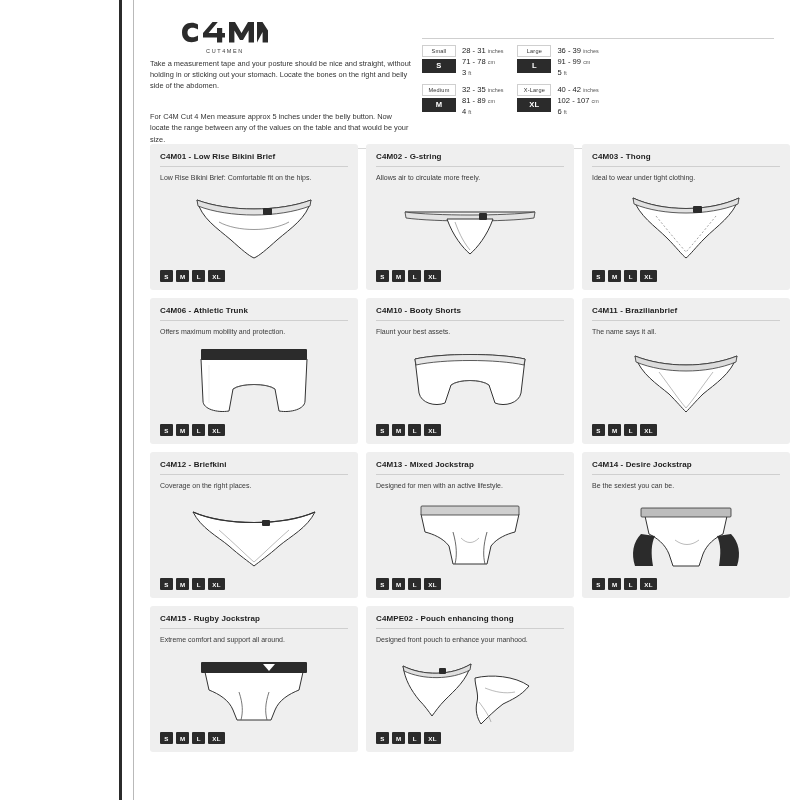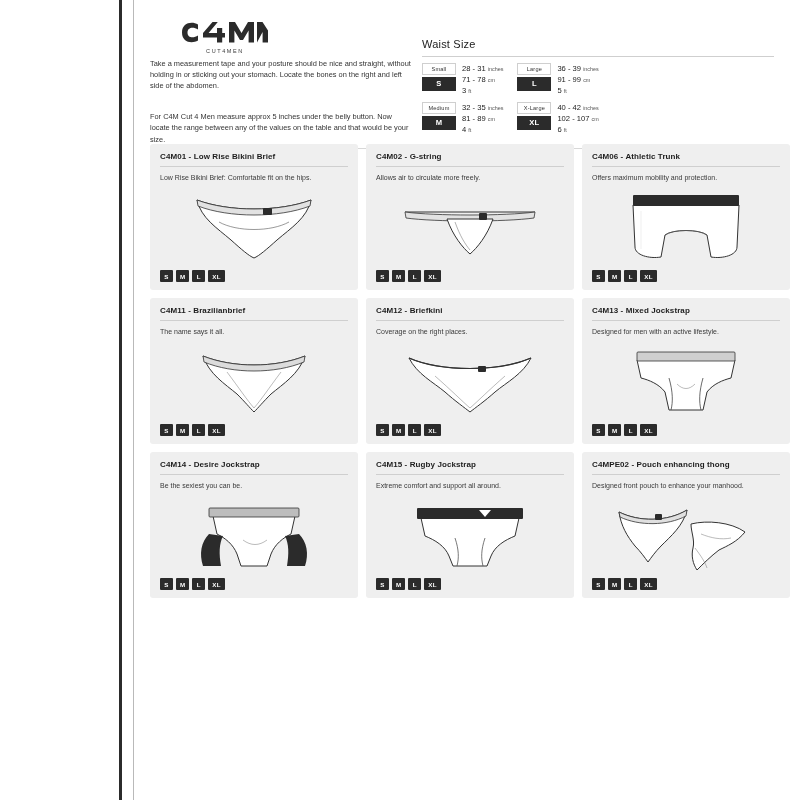--- a/index.html
+++ b/index.html
@@ -123,26 +123,25 @@
       <svg class="logo-svg" width="92" height="26" viewBox="0 0 92 26">
         <path d="M19 4.5 C13 1 3 2.5 3 12.5 C3 22.5 13 24 19 20.5 L19 15.5 C14.5 18.5 8.5 18 8.5 12.5 C8.5 7 14.5 6.5 19 9.5 Z" fill="#2b2b2b"></path>
         <path d="M38 22.5 L38 17.5 L24 17.5 L24 13 L33.5 2 L38.8 2 L29.6 13 L38 13 L38 8 L43.2 8 L43.2 13 L46 13 L46 17.5 L43.2 17.5 L43.2 22.5 Z" fill="#2b2b2b"></path>
         <path d="M50 22.5 L50 2 L56 2 L62.5 13 L69 2 L75 2 L75 22.5 L69.6 22.5 L69.6 10.5 L64 20 L61 20 L55.4 10.5 L55.4 22.5 Z" fill="#2b2b2b"></path>
         <path d="M78 22.5 L78 2 L83.5 2 L89 10.5 L89 22.5 L83.6 22.5 L83.6 12 Z" fill="#2b2b2b"></path>
       </svg>
       <div class="logo-sub">CUT4MEN</div>
     </div>
 
     <div class="intro">
-      <p>Take a measurement tape and your posture should be nice and straight, without holding in or sticking out your stomach. Locate the bones on the right and left side of the abdomen.</p>
+      <p>Take a measurement tape and your posture should be nice and straight, without holding in or sticking out your stomach. Locate the bones on the right and belly side of the abdomen.</p>
       <p>For C4M Cut 4 Men measure approx 5 inches under the belly button. Now locate the range between any of the values on the table and that would be your size.</p>
     </div>
 
     <div class="waist">
-      <h2>Waist Size</h2>
       <div class="waist-line"></div>
       <div class="waist-grid">
 
         <div class="waist-col">
           <div class="size-row">
             <div class="size-badge">
               <div class="badge-top">Small</div>
               <div class="badge-bot">S</div>
             </div>
             <div class="size-vals">
@@ -229,29 +228,66 @@
   </svg>
         </div>
         <div class="sizes">
           <span class="sz">S</span>
           <span class="sz">M</span>
           <span class="sz">L</span>
           <span class="sz">XL</span>
         </div>
       </div>
       <div class="card">
+        <div class="card-title">C4M03 - Thong</div>
+        <div class="card-rule"></div>
+        <div class="card-desc">Ideal to wear under tight clothing.</div>
+        <div class="art">
+          <svg width="150" height="70" viewBox="0 0 150 70">
+    <path d="M22 6 C52 20 98 20 128 6 C122 24 106 34 94 46 C85 55 79 63 75 66 C71 63 65 55 56 46 C44 34 28 24 22 6 Z" fill="#fff" stroke="#333" stroke-width="1"></path>
+    <path d="M22 6 C52 20 98 20 128 6 L127 12 C98 24 52 24 23 12 Z" fill="#e2e2e2" stroke="#333" stroke-width="0.8"></path>
+    <path d="M45 24 C58 40 68 52 75 60 C82 52 92 40 105 24" fill="none" stroke="#666" stroke-width="0.6" stroke-dasharray="2 2"></path>
+    <rect x="82" y="14" width="9" height="7" rx="1" fill="#2b2b2b"></rect>
+  </svg>
+        </div>
+        <div class="sizes">
+          <span class="sz">S</span>
+          <span class="sz">M</span>
+          <span class="sz">L</span>
+          <span class="sz">XL</span>
+        </div>
+      </div>
+      <div class="card">
         <div class="card-title">C4M06 - Athletic Trunk</div>
         <div class="card-rule"></div>
         <div class="card-desc">Offers maximum mobility and protection.</div>
         <div class="art">
           <svg width="150" height="76" viewBox="0 0 150 76">
     <path d="M22 16 L128 16 L126 58 C126 66 112 70 100 68 L96 46 C88 40 62 40 54 46 L50 68 C38 70 24 66 24 58 Z" fill="#fff" stroke="#333" stroke-width="1"></path>
     <rect x="22" y="6" width="106" height="11" rx="1" fill="#2b2b2b"></rect>
     <path d="M54 46 C62 40 88 40 96 46" fill="none" stroke="#666" stroke-width="0.6"></path>
     <path d="M30 22 L30 60" stroke="#ddd" stroke-width="0.5"></path>
+  </svg>
+        </div>
+        <div class="sizes">
+          <span class="sz">S</span>
+          <span class="sz">M</span>
+          <span class="sz">L</span>
+          <span class="sz">XL</span>
+        </div>
+      </div>
+      <div class="card">
+        <div class="card-title">C4M10 - Booty Shorts</div>
+        <div class="card-rule"></div>
+        <div class="card-desc">Flaunt your best assets.</div>
+        <div class="art">
+          <svg width="150" height="72" viewBox="0 0 150 72">
+    <path d="M20 14 C48 8 102 8 130 14 L126 48 C124 58 110 62 100 58 L94 40 C86 34 64 34 56 40 L50 58 C40 62 26 58 24 48 Z" fill="#fff" stroke="#333" stroke-width="1"></path>
+    <path d="M20 14 C48 8 102 8 130 14 L129 20 C102 14 48 14 21 20 Z" fill="#e8e8e8" stroke="#333" stroke-width="0.8"></path>
+    <path d="M56 40 C64 34 86 34 94 40" fill="none" stroke="#666" stroke-width="0.6"></path>
   </svg>
         </div>
         <div class="sizes">
           <span class="sz">S</span>
           <span class="sz">M</span>
           <span class="sz">L</span>
           <span class="sz">XL</span>
         </div>
       </div>
       <div class="card">

